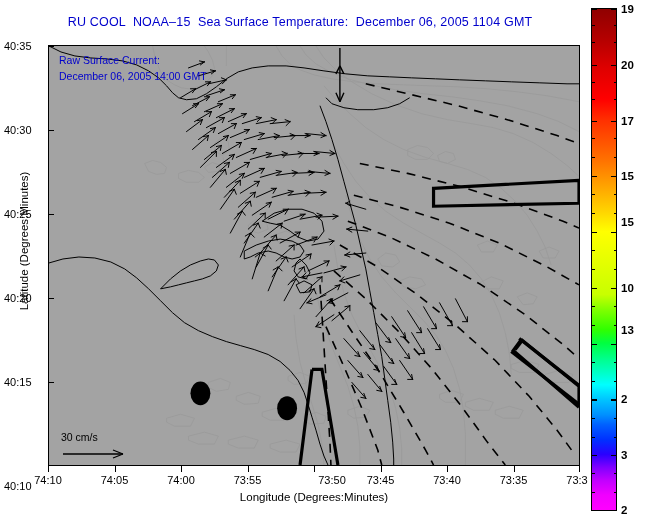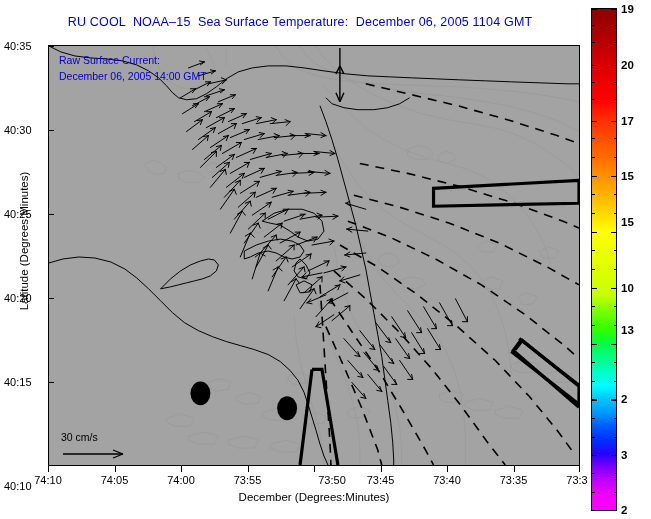--- a/index.html
+++ b/index.html
@@ -328,21 +328,21 @@
   <div class="ytick" style="top:382px"></div>
   <div class="ytick" style="top:465px"></div>
 
   <div class="ytlab" style="left:4px;top:46px;width:40px">40:35</div>
   <div class="ytlab" style="left:4px;top:130px;width:40px">40:30</div>
   <div class="ytlab" style="left:4px;top:214px;width:40px">40:25</div>
   <div class="ytlab" style="left:4px;top:298px;width:40px">40:20</div>
   <div class="ytlab" style="left:4px;top:382px;width:40px">40:15</div>
   <div class="ytlab" style="left:4px;top:486px;width:40px">40:10</div>
 
-  <div id="xlabel">December (Degrees:Minutes)</div>
+  <div id="xlabel">Longitude (Degrees:Minutes)</div>
   <div id="ylabel">Latitude (Degrees:Minutes)</div>
 
   <div id="cbar"></div>
 
   <div class="cbtick" style="top:9px"></div>
   <div class="cbtickR" style="top:9px"></div>
   <div class="cbtick" style="top:64.8px"></div>
   <div class="cbtickR" style="top:64.8px"></div>
   <div class="cbtick" style="top:120.6px"></div>
   <div class="cbtickR" style="top:120.6px"></div>

